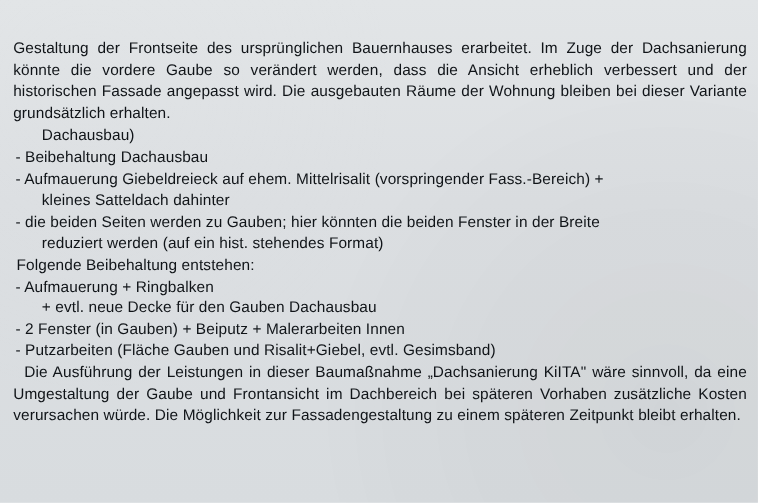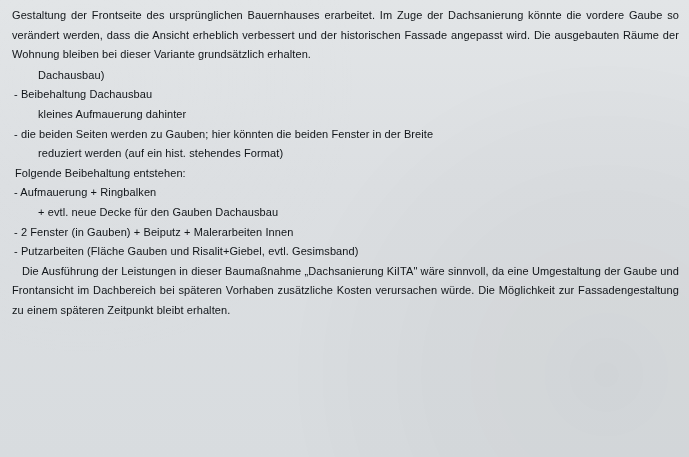--- a/index.html
+++ b/index.html
@@ -16,23 +16,24 @@
   }
   #page {
     position: relative;
     width: 689px;
     height: 457px;
     background: linear-gradient(180deg,#e2e5e7 0%, #dcdfe2 40%, #d8dcdf 100%);
     box-sizing: border-box;
     padding: 6px 10px 4px 12px;
   }
   .doc {
-    font-size: 11px;
+    font-size: 14px;
     line-height: 19.6px;
     letter-spacing: 0.1px;
+    margin-top: 28px;
   }
   p {
     margin: 0 0 0 0;
   }
   .just {
     text-align: justify;
     text-justify: inter-word;
   }
   .para-block {
     margin-bottom: 1px;
@@ -78,21 +79,22 @@
 
 
     <div>
       <p class="bullet">
         <span class="cont">Dachausbau)</span>
       </p>
       <p class="bullet">
         <span>- Beibehaltung Dachausbau</span>
       </p>
       <p class="bullet">
-        <span class="cont">kleines Aufmauerung dahinter</span>
+        <span>- Aufmauerung Giebeldreieck auf ehem. Mittelrisalit (vorspringender Fass.-Bereich) +</span>
+        <span class="cont">kleines Satteldach dahinter</span>
       </p>
       <p class="bullet">
         <span>- die beiden Seiten werden zu Gauben; hier könnten die beiden Fenster in der Breite</span>
         <span class="cont">reduziert werden (auf ein hist. stehendes Format)</span>
       </p>
     </div>
 
     <p class="indent-head">Folgende Beibehaltung entstehen:</p>
 
     <div>

